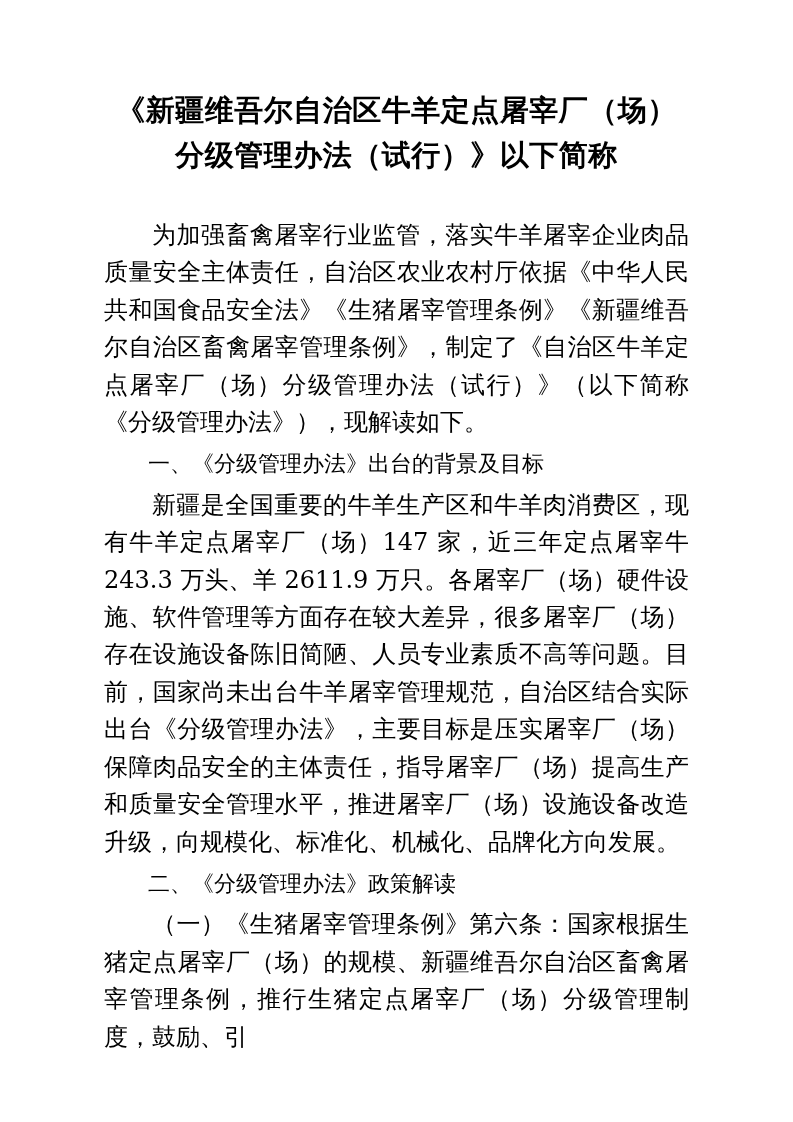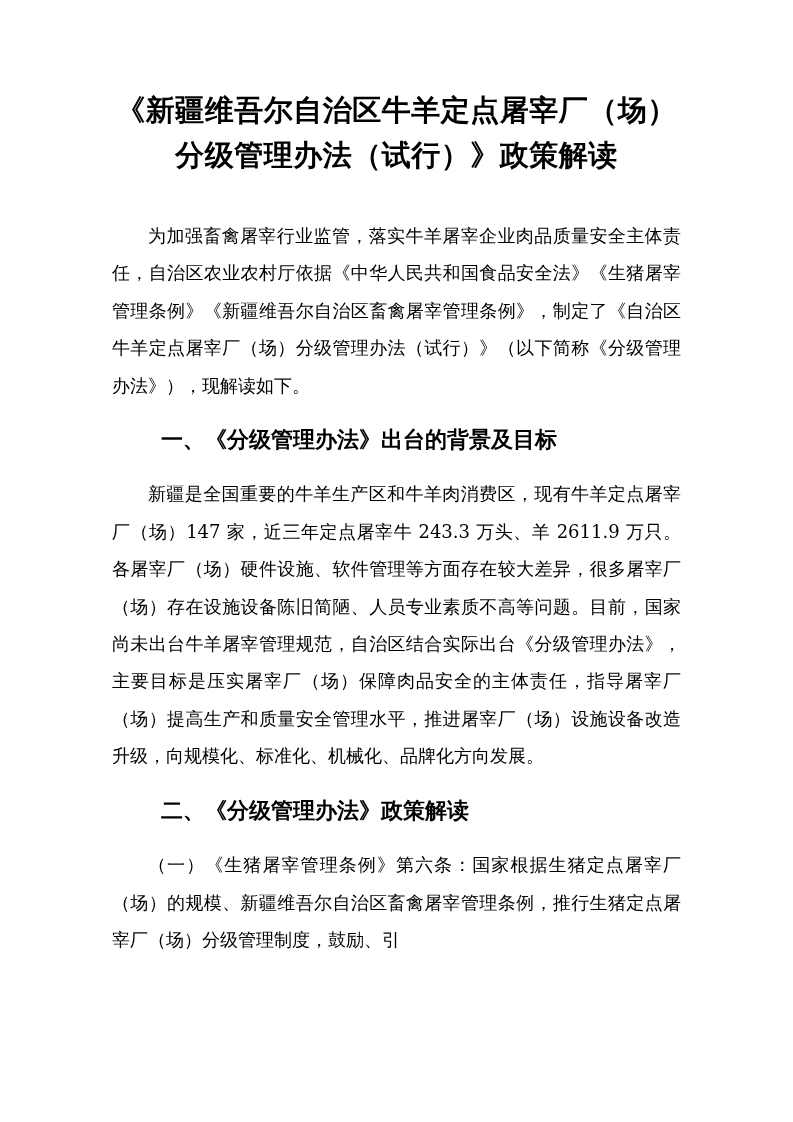--- a/index.html
+++ b/index.html
@@ -29,47 +29,47 @@
     font-size: 29px;
     line-height: 45px;
     text-align: center;
     letter-spacing: 0.5px;
   }
   .title-line {
     display: block;
     white-space: nowrap;
   }
   .body-para {
-    margin: 12px;
+    margin: 4px;
     font-family: "DejaVu Serif", "Liberation Serif", serif;
     font-weight: 400;
-    font-size: 18px;
+    font-size: 24px;
     line-height: 37.4px;
     text-align: justify;
     text-indent: 2em;
   }
   .section-heading {
-    margin: 17px;
+    margin: 4px;
     font-family: "DejaVu Sans", "Liberation Sans", sans-serif;
-    font-weight: 700;
+    font-weight: 400;
     font-size: 22px;
     line-height: 37.4px;
     text-indent: 2em;
     text-align: left;
   }
 </style>
 </head>
 <body>
 
 <div class="page">
   <div class="content">
 
     <h1 class="doc-title">
       <span class="title-line">《新疆维吾尔自治区牛羊定点屠宰厂（场）</span>
-      <span class="title-line">分级管理办法（试行）》政策解读</span>
+      <span class="title-line">分级管理办法（试行）》以下简称</span>
     </h1>
 
     <p class="body-para">为加强畜禽屠宰行业监管，落实牛羊屠宰企业肉品质量安全主体责任，自治区农业农村厅依据《中华人民共和国食品安全法》《生猪屠宰管理条例》《新疆维吾尔自治区畜禽屠宰管理条例》，制定了《自治区牛羊定点屠宰厂（场）分级管理办法（试行）》（以下简称《分级管理办法》），现解读如下。</p>
 
     <h2 class="section-heading">一、《分级管理办法》出台的背景及目标</h2>
 
     <p class="body-para">新疆是全国重要的牛羊生产区和牛羊肉消费区，现有牛羊定点屠宰厂（场）147 家，近三年定点屠宰牛 243.3 万头、羊 2611.9 万只。各屠宰厂（场）硬件设施、软件管理等方面存在较大差异，很多屠宰厂（场）存在设施设备陈旧简陋、人员专业素质不高等问题。目前，国家尚未出台牛羊屠宰管理规范，自治区结合实际出台《分级管理办法》，主要目标是压实屠宰厂（场）保障肉品安全的主体责任，指导屠宰厂（场）提高生产和质量安全管理水平，推进屠宰厂（场）设施设备改造升级，向规模化、标准化、机械化、品牌化方向发展。</p>
 
     <h2 class="section-heading">二、《分级管理办法》政策解读</h2>
 

